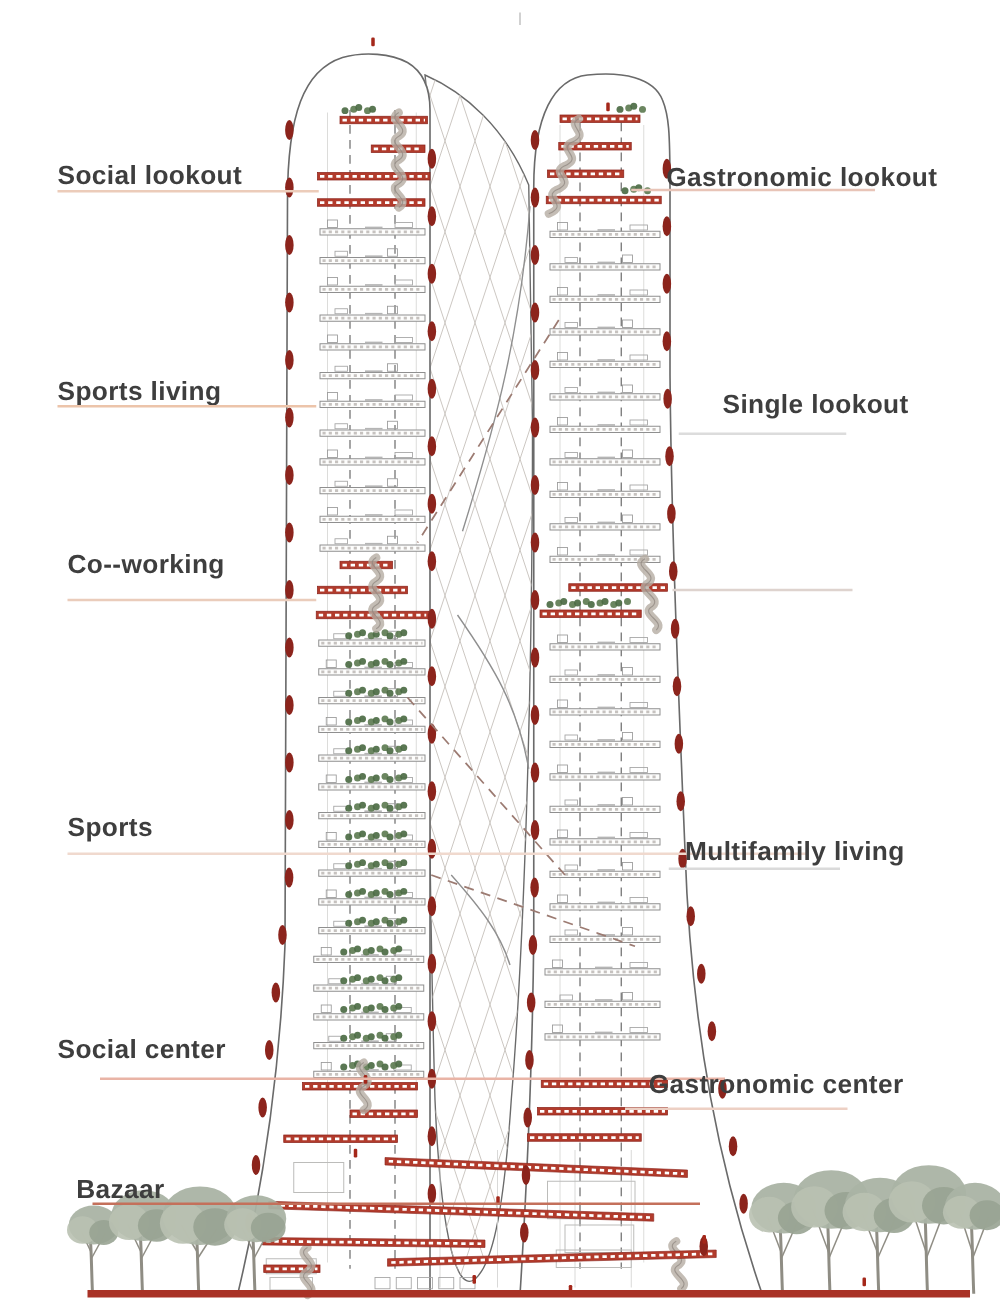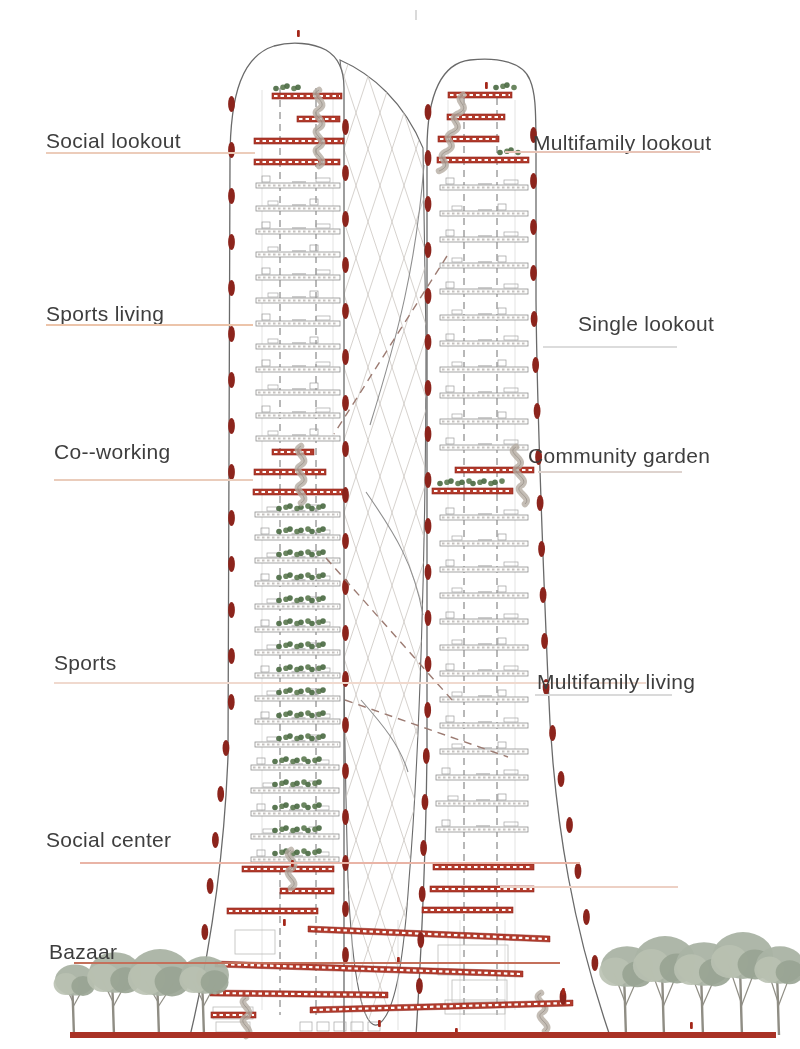--- a/index.html
+++ b/index.html
@@ -1,17 +1,17 @@
 <!DOCTYPE html>
 <html><head>
 <meta charset="utf-8">
 <style>
   html,body{margin:0;padding:0;background:#fff;}
   #stage{position:relative;width:800px;height:1049px;background:#fff;overflow:hidden;
-         font-family:"Liberation Sans", sans-serif;}
+         font-family:"Liberation Sans", sans-serif;font-weight:bold;}
   #drawing{position:absolute;left:0;top:0;z-index:2;}
   .lbl{position:absolute;z-index:3;font-size:21px;color:#3e3e3e;letter-spacing:.3px;
        white-space:nowrap;line-height:1.1;}
   .lead{position:absolute;z-index:3;height:1.6px;background:#e3c2b2;}
 </style>
 </head>
 <body>
 
 <div id="stage">
 
@@ -862,30 +862,30 @@
 
   <div class="lbl" style="left:54px;top:440px">Co--working</div>
   <div class="lead" style="left: 54px; top: 479px; width: 199px; background: rgb(234, 204, 187);"></div>
 
   <div class="lbl" style="left:54px;top:651px">Sports</div>
   <div class="lead" style="left: 54px; top: 682px; width: 592px; background: rgb(240, 217, 206);"></div>
 
   <div class="lbl" style="left:46px;top:828px">Social center</div>
   <div class="lead" style="left: 80px; top: 862px; width: 500px; background: rgb(233, 180, 166);"></div>
 
-  <div class="lbl" style="left:49px;top:940px">Bazaar</div>
+  <div class="lbl" style="left:61px;top:940px">Bazaar</div>
   <div class="lead" style="left: 74px; top: 962px; width: 486px; height: 1.8px; background: rgb(196, 112, 91);"></div>
 
-  <div class="lbl" style="left:533px;top:131px">Multifamily lookout</div>
+  <div class="lbl" style="left:533px;top:131px">Gastronomic lookout</div>
   <div class="lead" style="left: 505px; top: 151px; width: 195px; background: rgb(232, 196, 183);"></div>
 
   <div class="lbl" style="left:578px;top:312px">Single lookout</div>
   <div class="lead" style="left: 543px; top: 346px; width: 134px; background: rgb(220, 220, 220);"></div>
 
-  <div class="lbl" style="left:528px;top:444px">Community garden</div>
   <div class="lead" style="left: 538px; top: 471px; width: 144px; background: rgb(222, 211, 206);"></div>
 
-  <div class="lbl" style="left:537px;top:670px">Multifamily living</div>
+  <div class="lbl" style="left:548px;top:670px">Multifamily living</div>
   <div class="lead" style="left: 535px; top: 694px; width: 137px; background: rgb(218, 218, 218);"></div>
 
+  <div class="lbl" style="left:519px;top:856px">Gastronomic center</div>
   <div class="lead" style="left: 500px; top: 886px; width: 178px; background: rgb(237, 208, 196);"></div>
 
 </div>
 
 </body></html>

